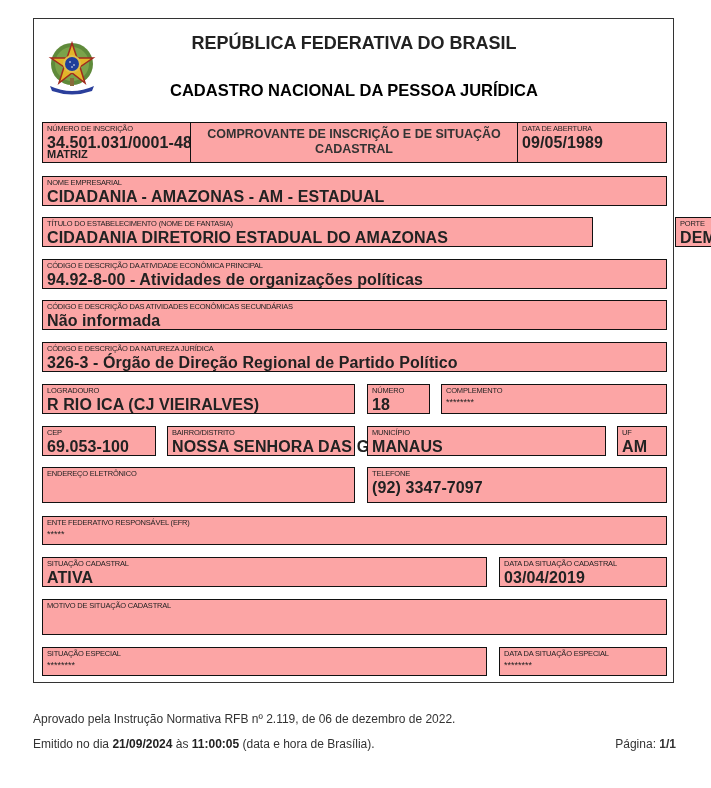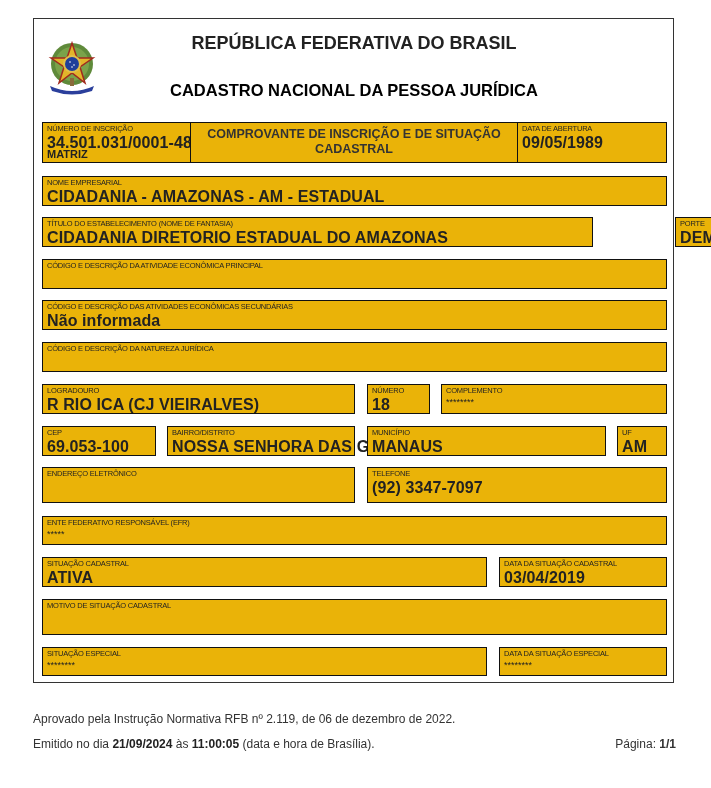--- a/index.html
+++ b/index.html
@@ -5,21 +5,21 @@
   html, body { margin: 0; padding: 0; background: #ffffff; }
   body { width: 711px; height: 788px; position: relative; overflow: hidden;
          font-family: "Liberation Sans", sans-serif; color: #222; }
   .frame { position: absolute; left: 33px; top: 18px; width: 641px; height: 665px;
            border: 1px solid #333; box-sizing: border-box; }
   .emblem { position: absolute; left: 46px; top: 40px; width: 52px; height: 56px; }
   .title1 { position: absolute; left: 100px; width: 508px; top: 33px; text-align: center;
             font-weight: bold; font-size: 18px; color: #222; }
   .title2 { position: absolute; left: 100px; width: 508px; top: 81px; text-align: center;
             font-weight: bold; font-size: 16.5px; color: #000000; }
-  .box { position: absolute; border: 1px solid #111; box-sizing: border-box; background: #eab308; }
+  .box { position: absolute; border: 1px solid #111; box-sizing: border-box; background: #fca5a5; }
   .lbl { position: absolute; left: 4px; top: 1px; font-size: 7.5px; color: #222;
          letter-spacing: -0.2px; white-space: nowrap; text-transform: uppercase; }
   .val { position: absolute; left: 4px; top: 11px; font-size: 16px; font-weight: bold;
          color: #222; white-space: nowrap; letter-spacing: 0.1px; }
   .val.small { font-size: 9px; font-weight: normal; top: 12px; letter-spacing: 0; }
   .val2 { position: absolute; left: 4px; top: 25px; font-size: 11px; font-weight: bold; color: #222; }
   .center-title { position: absolute; left: 0; right: 0; top: 4px; text-align: center;
                   font-size: 12.5px; font-weight: bold; line-height: 15px; color: #333; }
   .footer { position: absolute; left: 33px; font-size: 12px; color: #333; }
   .footer b { color: #222; }
@@ -70,29 +70,31 @@
   <span class="lbl">TÍTULO DO ESTABELECIMENTO (NOME DE FANTASIA)</span>
   <span class="val">CIDADANIA DIRETORIO ESTADUAL DO AMAZONAS</span>
 </div>
 <div class="box" style="left:636px;top:217px;width:63px;height:30px;margin-left:39px;">
   <span class="lbl">PORTE</span>
   <span class="val">DEMAIS</span>
 </div>
 
 <div class="box" style="left:42px;top:259px;width:625px;height:30px;">
   <span class="lbl">CÓDIGO E DESCRIÇÃO DA ATIVIDADE ECONÔMICA PRINCIPAL</span>
+  <span class="val">94.92-8-00 - Atividades de organizações políticas</span>
 </div>
 
 <div class="box" style="left:42px;top:300px;width:625px;height:30px;">
   <span class="lbl">CÓDIGO E DESCRIÇÃO DAS ATIVIDADES ECONÔMICAS SECUNDÁRIAS</span>
   <span class="val">Não informada</span>
 </div>
 
 <div class="box" style="left:42px;top:342px;width:625px;height:30px;padding-left:6px;">
   <span class="lbl">CÓDIGO E DESCRIÇÃO DA NATUREZA JURÍDICA</span>
+  <span class="val">326-3 - Órgão de Direção Regional de Partido Político</span>
 </div>
 
 <div class="box" style="left:42px;top:384px;width:313px;height:30px;">
   <span class="lbl">LOGRADOURO</span>
   <span class="val">R RIO ICA (CJ VIEIRALVES)</span>
 </div>
 <div class="box" style="left:367px;top:384px;width:63px;height:30px;">
   <span class="lbl">NÚMERO</span>
   <span class="val">18</span>
 </div>

